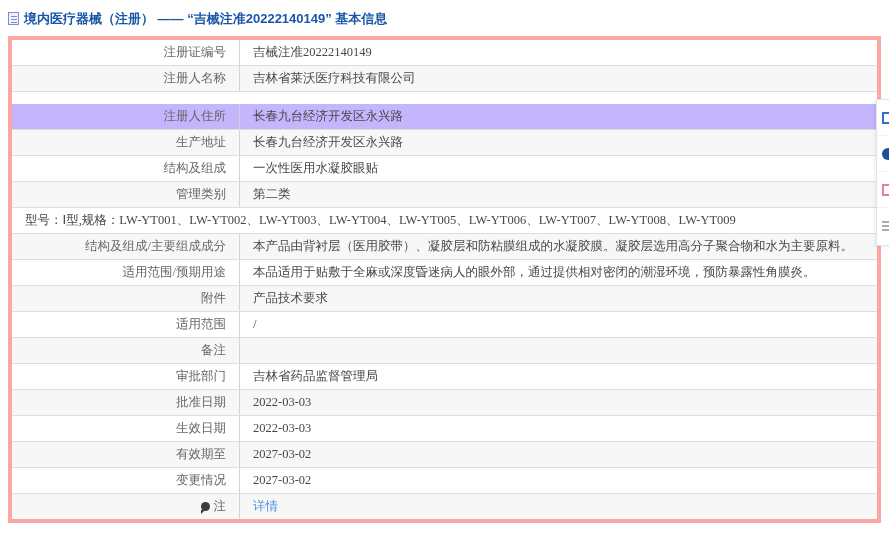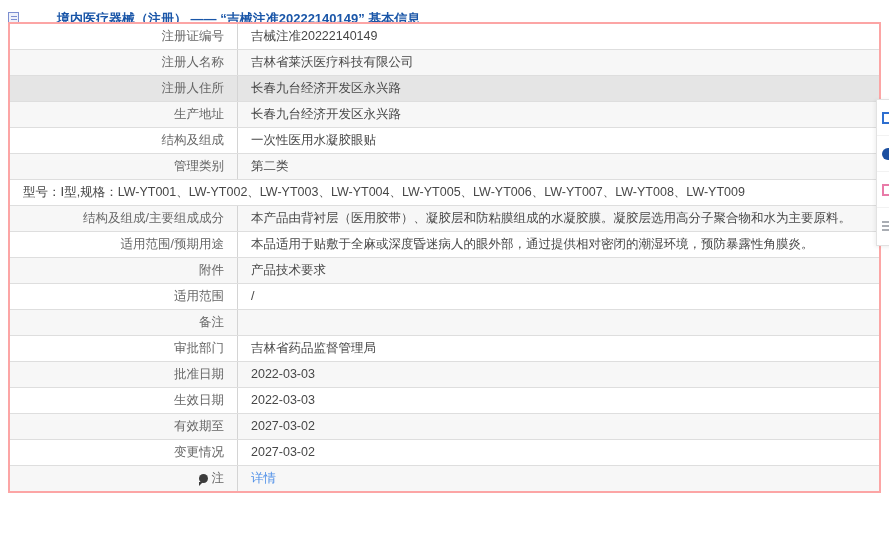--- a/index.html
+++ b/index.html
@@ -1,34 +1,34 @@
 <!DOCTYPE html>
 <html><head>
 <meta charset="utf-8">
 <style>
   * { margin:0; padding:0; box-sizing:border-box; }
   html,body { width:889px; height:548px; overflow:hidden; background:#fff;
     font-family:"Liberation Sans","DejaVu Sans",sans-serif; }
   body { position:relative; }
 
   
-  .page-header { padding:7px 8px 0 8px; height:30px; display:flex; align-items:center;gap:33px; }
+  .page-header { padding:7px 8px 0 8px; height:30px; display:flex; align-items:center; }
   .doc-icon { display:inline-block; width:11px; height:13px; border:1px solid #7d8fd0;
     background:#eef1fa; position:relative; margin-right:5px; flex:0 0 auto; }
   .doc-icon::before { content:''; position:absolute; left:2px; top:3px; width:6px; height:1px;
     background:#7d8fd0; box-shadow:0 3px 0 #7d8fd0, 0 6px 0 #7d8fd0; }
   .page-title { color:#1a56a8; font-size:13px; font-weight:bold; white-space:nowrap; }
 
   
-  .info-table { position:absolute; left:8px; top:22px; width:873px;
-    border:2px solid #fca5a5; background:#fff; }
+  .info-table { position:absolute; left:8px; top:36px; width:873px;
+    border:4px solid #fca5a5; background:#fff;font-family:Liberation Serif, serif; }
   .row { display:flex; border-bottom:1px solid #dedede; min-height:25px; background:#fff; }
   .row:last-child { border-bottom:none; }
   .row:nth-child(even) { background:#f7f7f7; }
-  .row.highlighted { background:#e5e5e5; }
+  .row.highlighted { background:#c4b5fd;margin-top:12px; }
   .cell { font-size:12.5px; line-height:17px; padding:4px 10px; }
   .cell.label { width:228px; flex:0 0 228px; text-align:right; color:#666;
     border-right:1px solid #d4d4d4; padding-right:13px;
     display:flex; justify-content:flex-end; align-items:center; gap:2px; }
   .cell.value { flex:1; color:#474747; padding-left:13px; display:flex; align-items:center;
     word-break:break-all; }
   .cell.value .val-text { display:inline-block; }
   a.details-link { color:#4e8fe8; text-decoration:none; font-size:12.5px; }
   .note-icon { display:inline-block; width:9px; height:9px; background:#3c3c3c;
     border-radius:50%; position:relative; margin-right:2px; flex:0 0 auto; }

